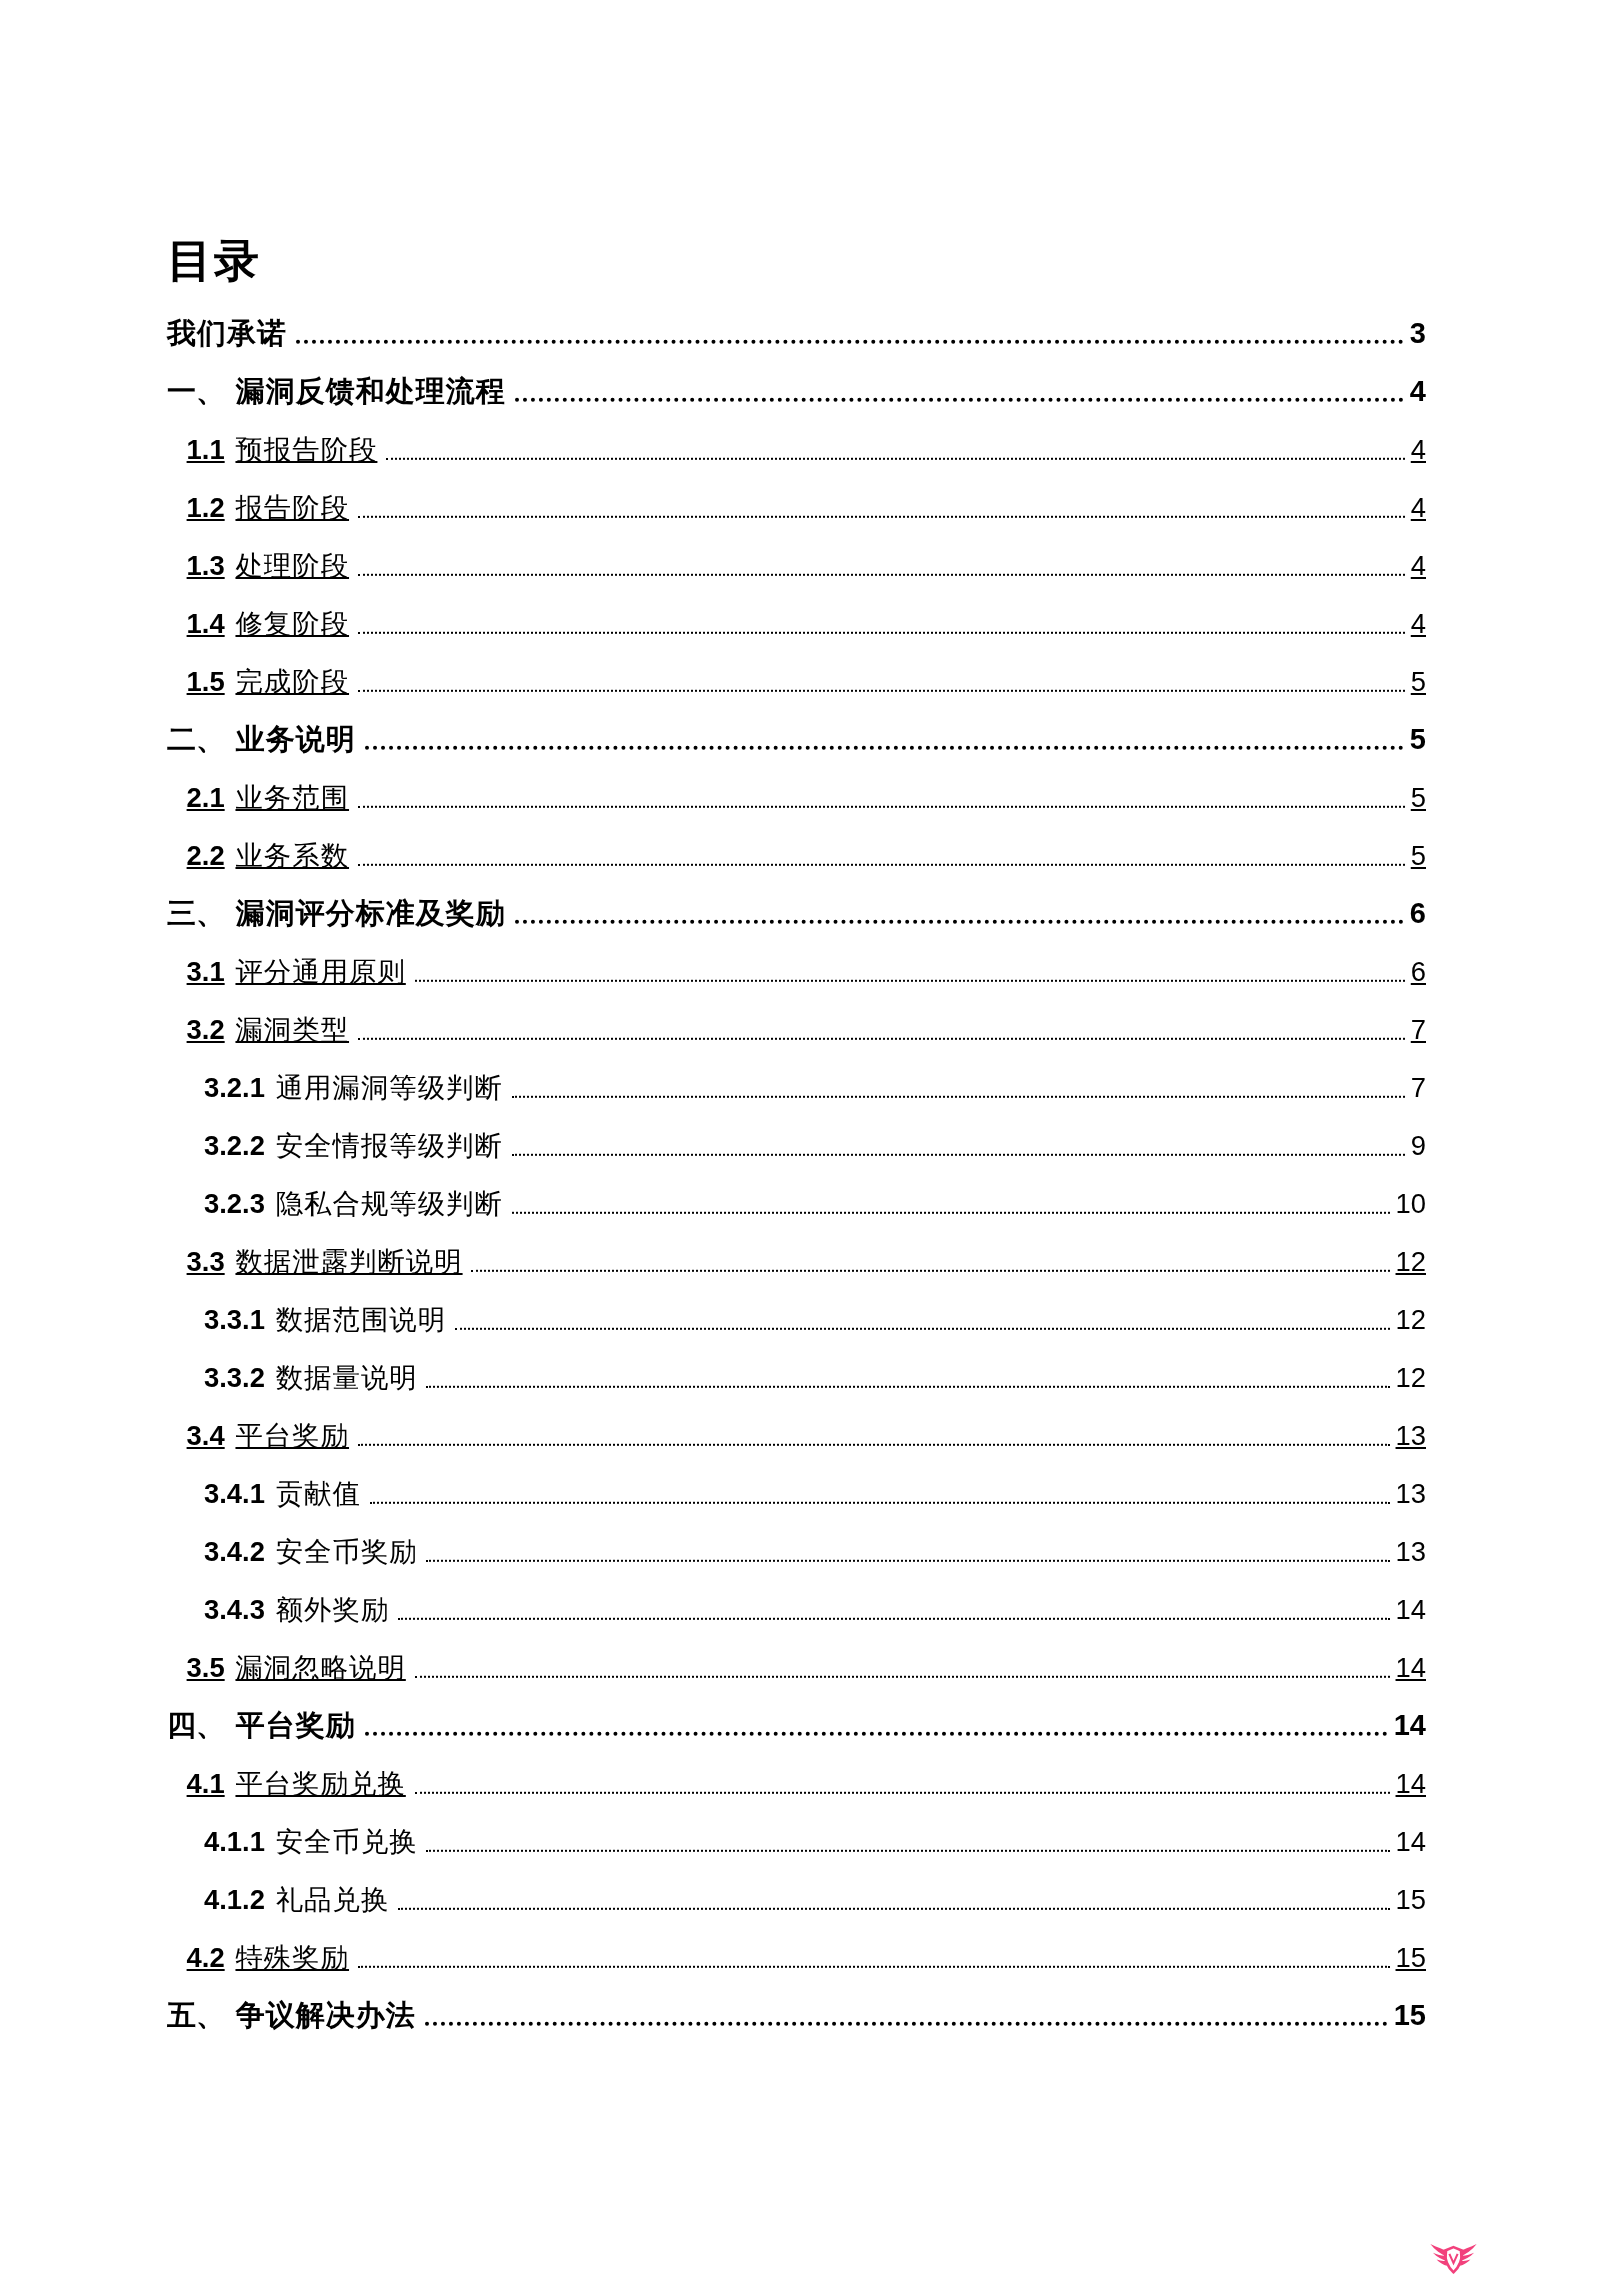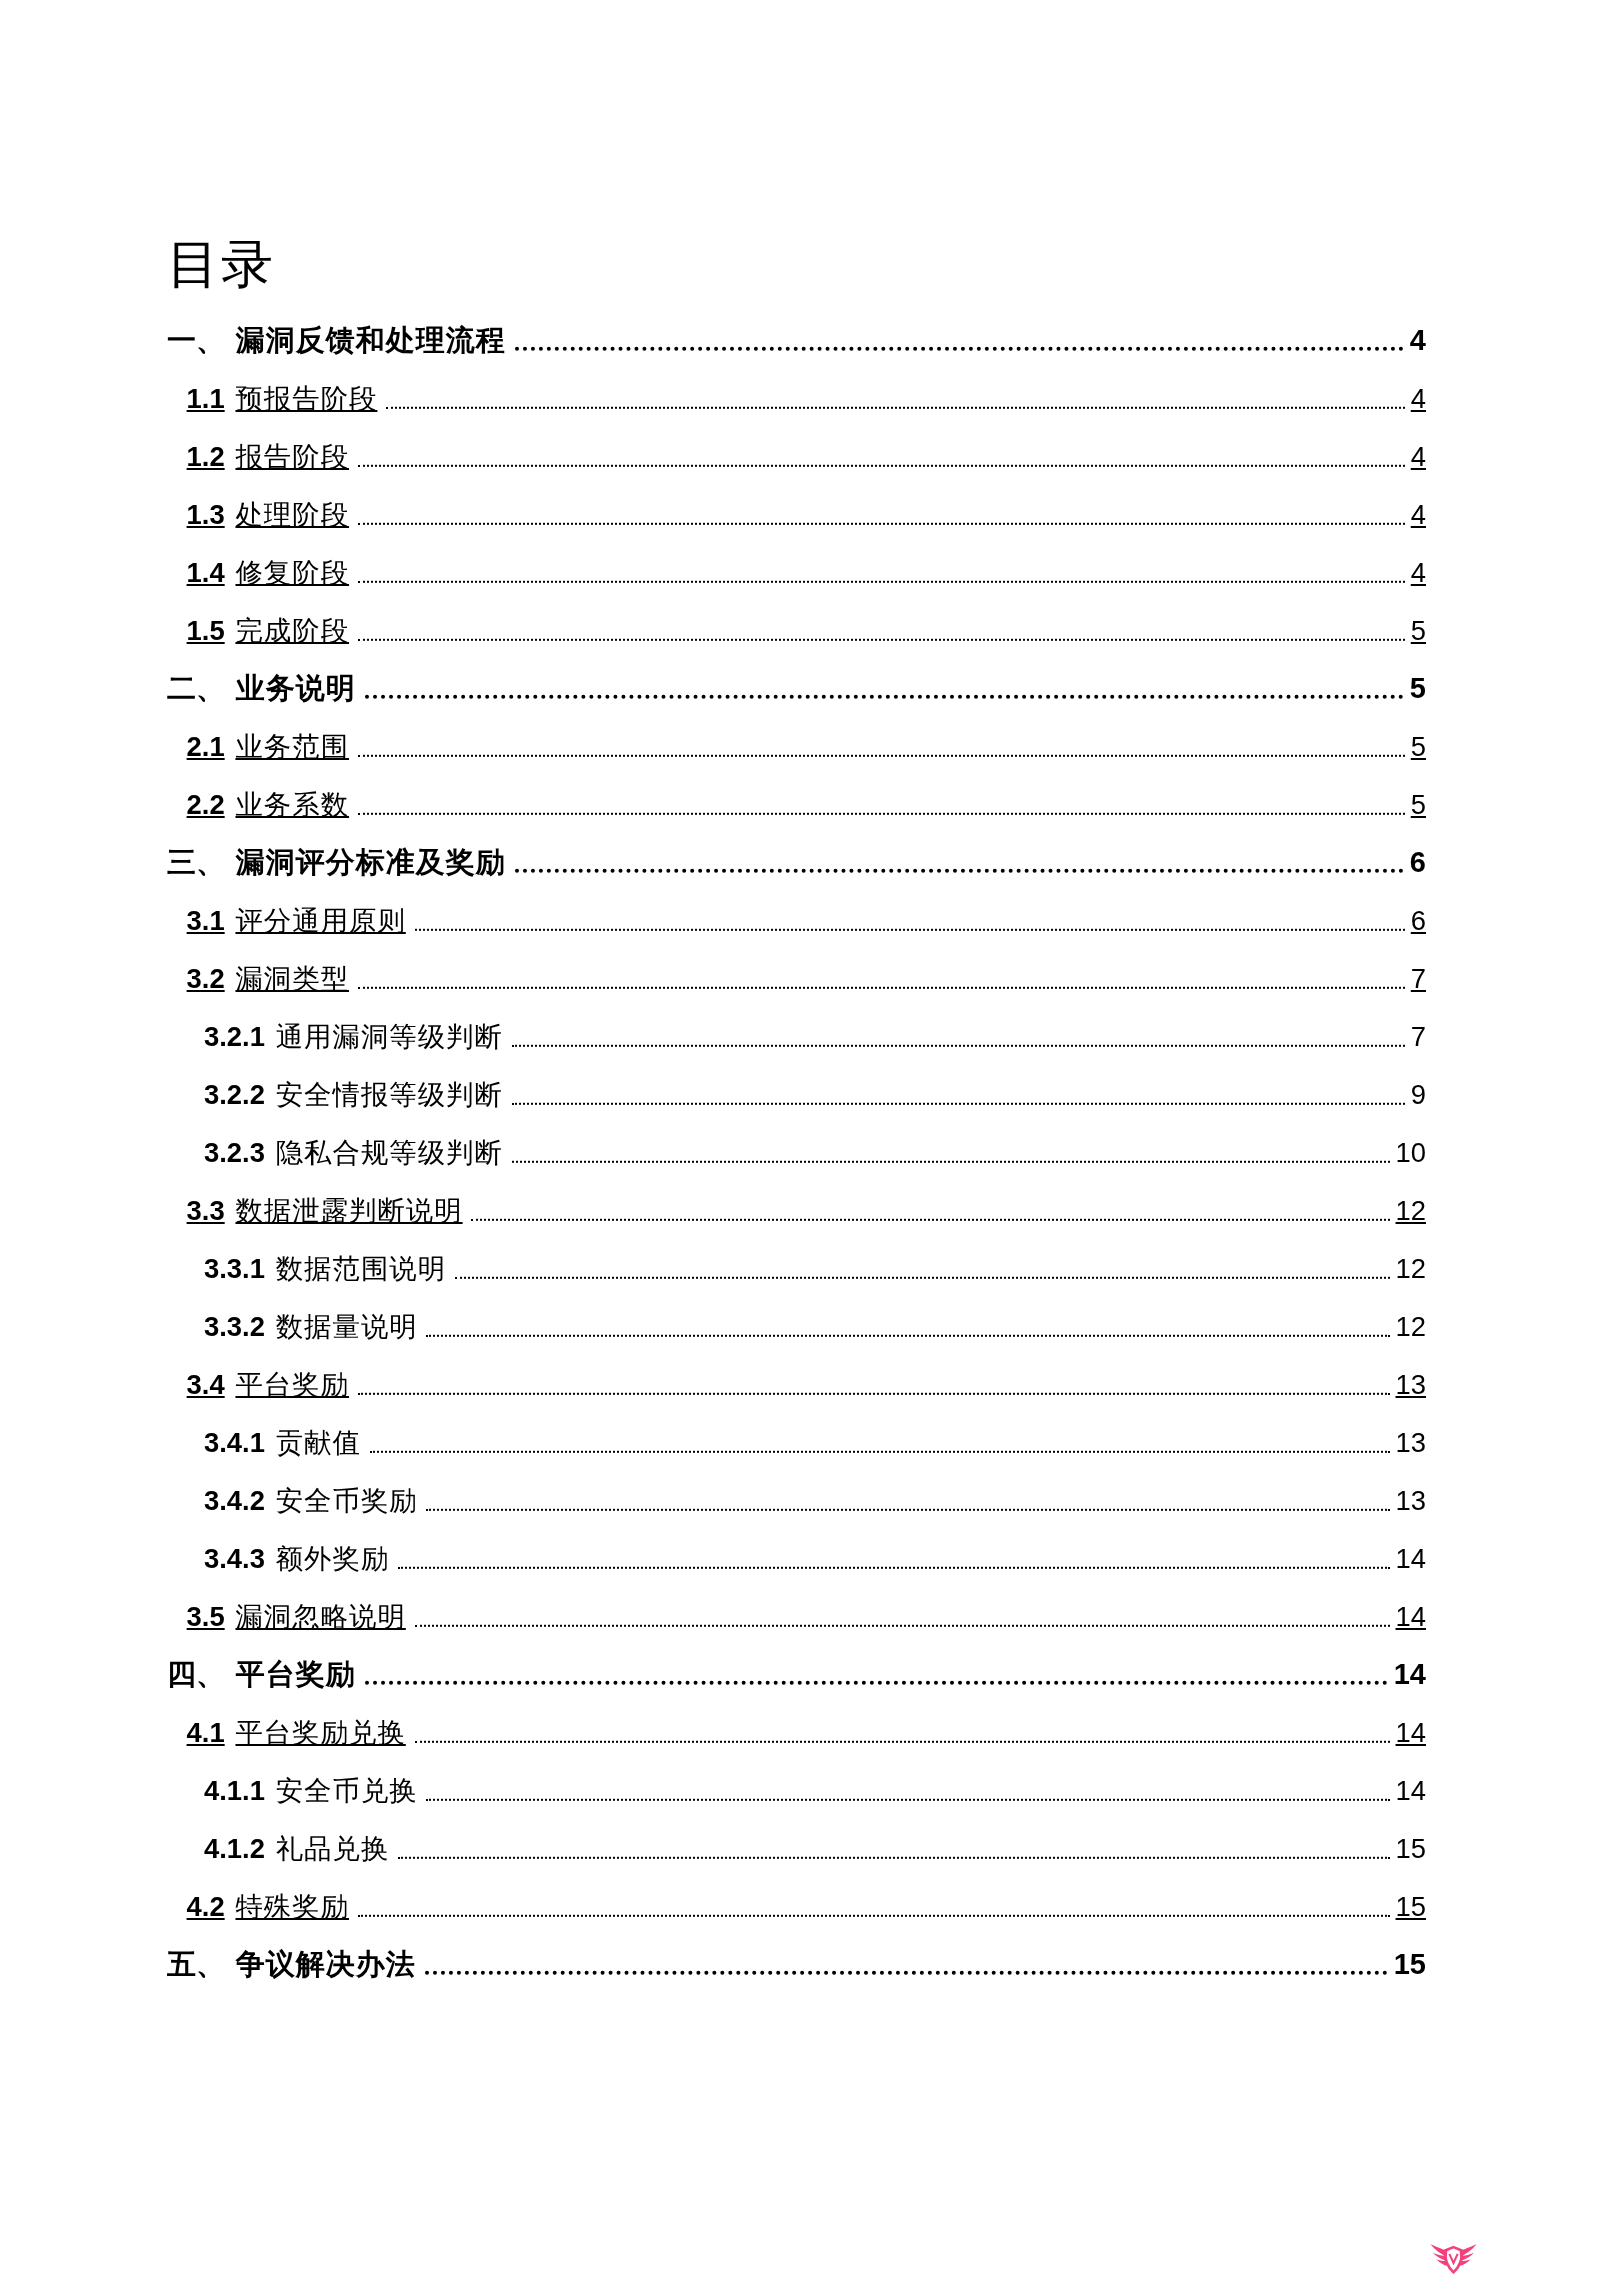--- a/index.html
+++ b/index.html
@@ -10,23 +10,23 @@
     font-family: "Liberation Sans", sans-serif;
     color: #000000;
     overflow: hidden;
   }
   .content {
     position: absolute;
     left: 167px; top: 238px;
     width: 1259px;
   }
   h1.toc-title {
-    font-size: 52px;
+    font-size: 45px;
     line-height: 1;
-    font-weight: normal;
+    font-weight: bold;
     margin: 0 0 21.6px 0;
     letter-spacing: 2px;
   }
   .toc-list { width: 100%; }
   .row {
     display: flex;
     align-items: center;
     height: 58px;
     font-size: 27.4px;
     white-space: nowrap;
@@ -61,20 +61,26 @@
     letter-spacing: 1.5px;
   }
 </style>
 </head>
 <body>
 
 <div class="content">
   <h1 class="toc-title">目录</h1>
   <div class="toc-list">
       <div class="row l1">
+        <span class="num"></span>
+        <span class="label">我们承诺</span>
+        <span class="dots"></span>
+        <span class="pg">3</span>
+      </div>
+      <div class="row l1">
         <span class="num">一、</span>
         <span class="label">漏洞反馈和处理流程</span>
         <span class="dots"></span>
         <span class="pg">4</span>
       </div>
       <div class="row l2">
         <span class="num">1.1</span>
         <span class="label">预报告阶段</span>
         <span class="dots"></span>
         <span class="pg">4</span>

